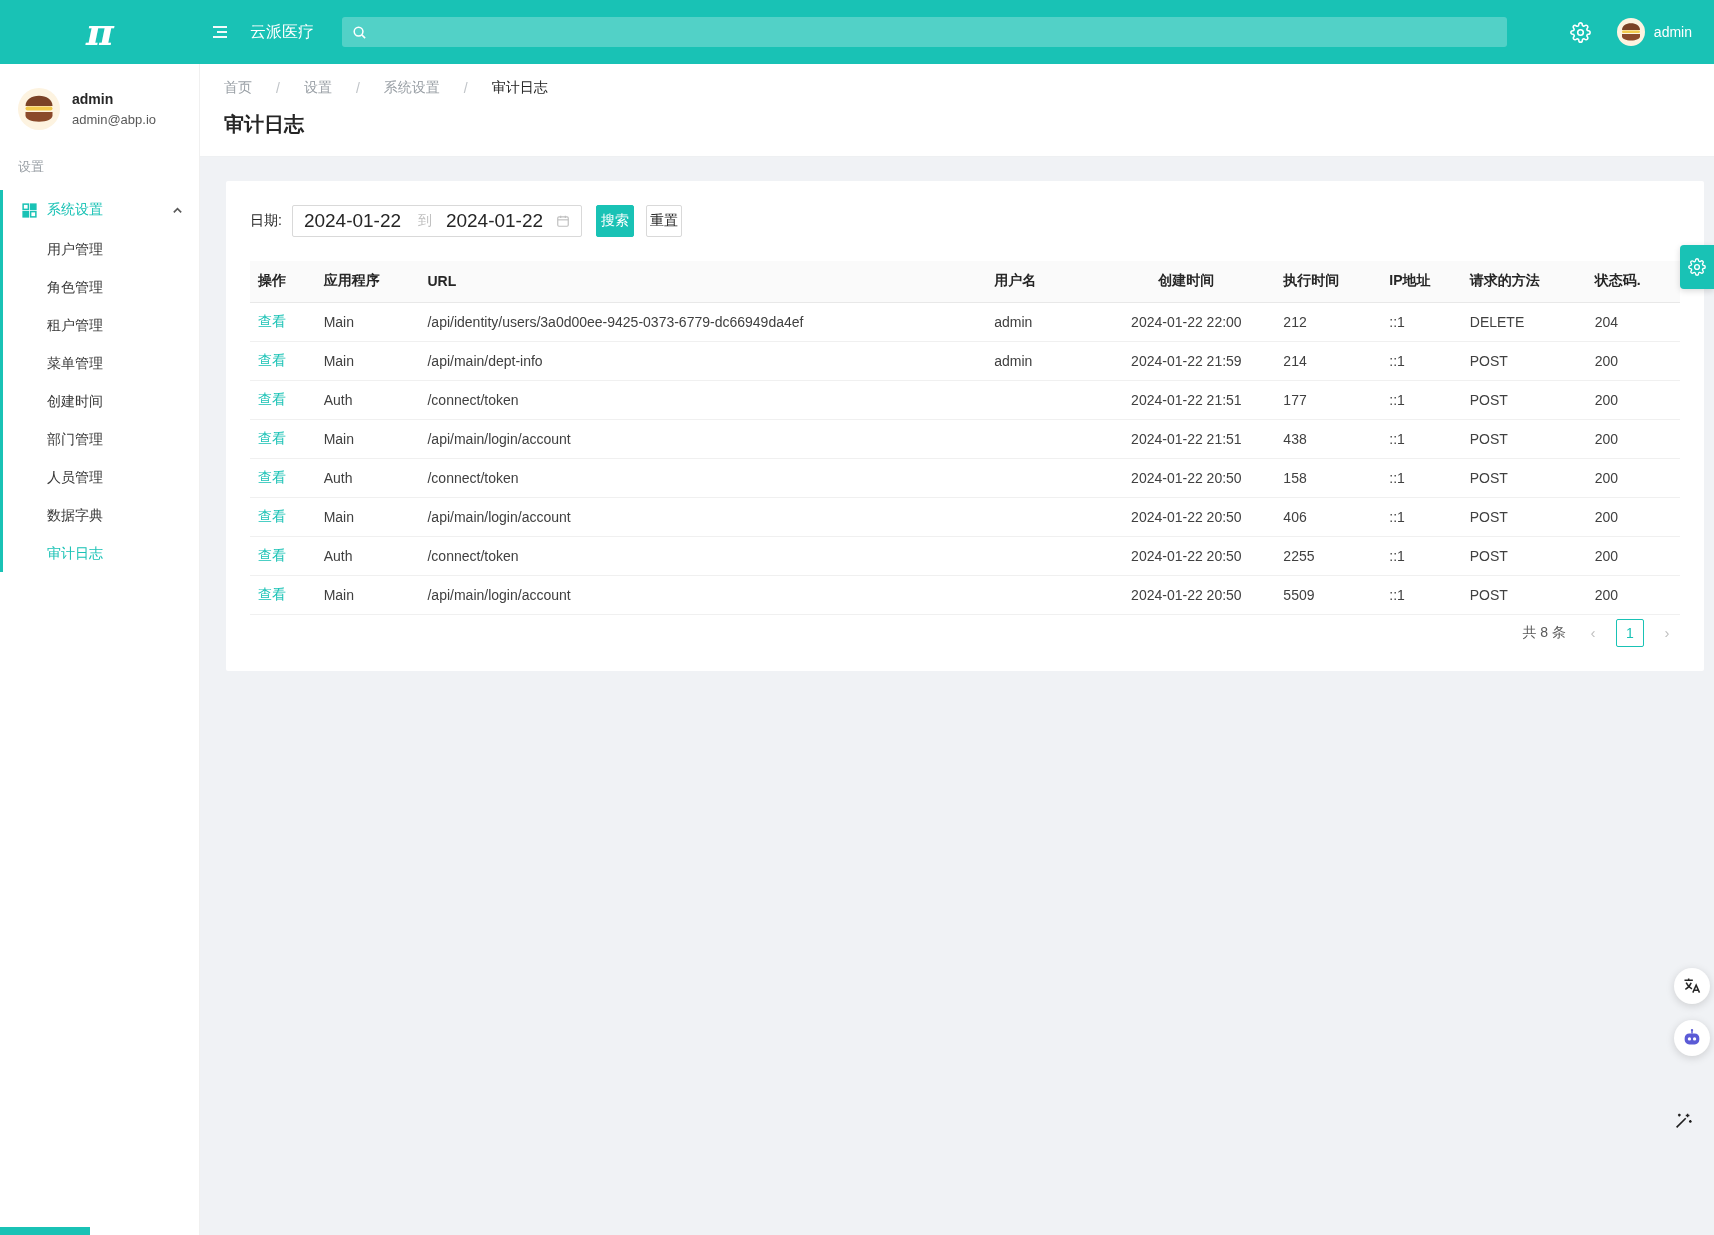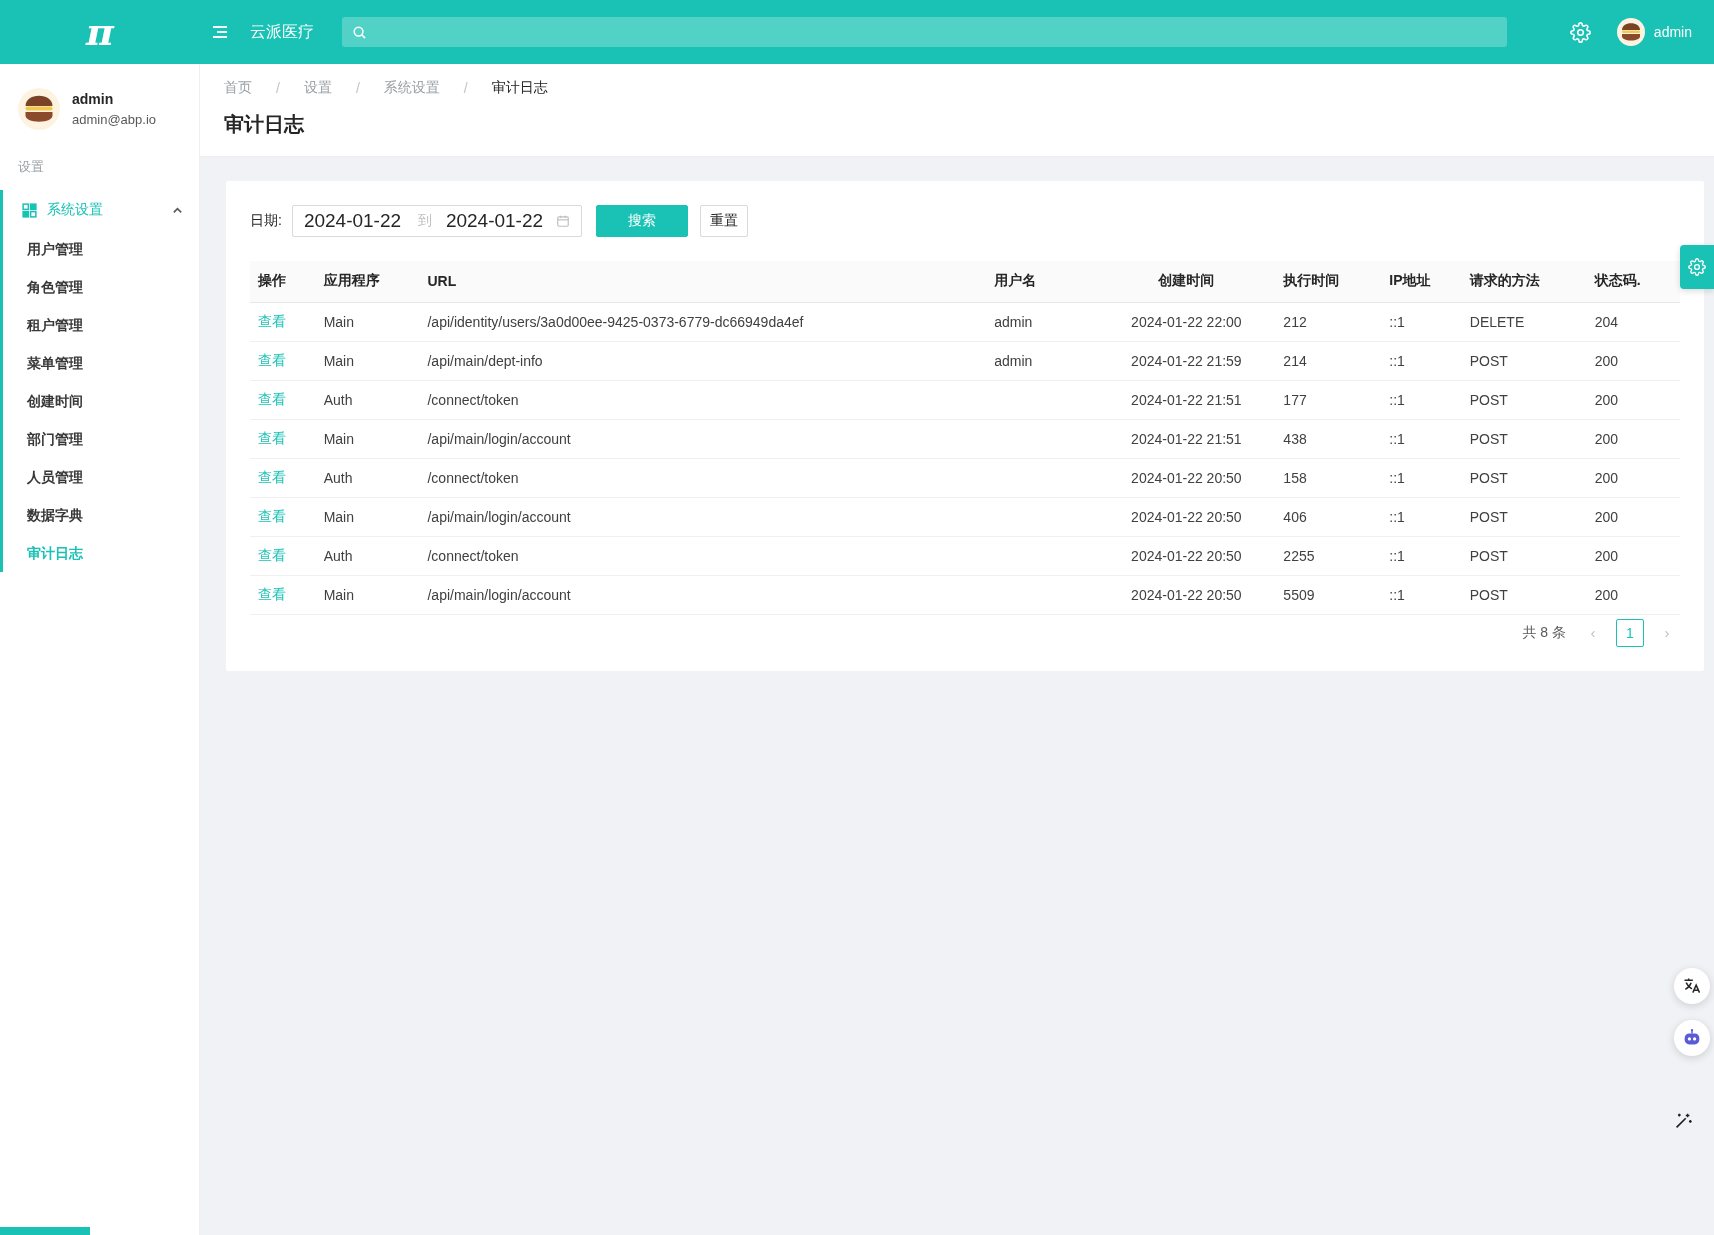--- a/index.html
+++ b/index.html
@@ -54,22 +54,22 @@
   .sb-user-name{font-weight:bold;color:var(--text-dark);font-size:14px;line-height:1.5;}
   .sb-user-email{color:#595959;font-size:13px;line-height:1.5;}
   .sb-section{color:#9aa0a6;font-size:13px;padding:10px 18px 14px 18px;}
   .sb-group{border-left:3px solid var(--accent);}
   .sb-group-head{
     display:flex;align-items:center;gap:10px;height:40px;padding:0 16px 0 19px;
     color:var(--accent);cursor:pointer;font-size:14px;
   }
   .sb-group-head .chev{margin-left:auto;color:#595959;}
   .sb-item{
-    display:block;height:38px;line-height:38px;padding-left:24px;color:#383838;
-    text-decoration:none;font-size:14px;cursor:pointer;white-space:nowrap;font-weight:bold;
+    display:block;height:38px;line-height:38px;padding-left:44px;color:#383838;
+    text-decoration:none;font-size:14px;cursor:pointer;white-space:nowrap;
   }
   .sb-item.active{color:var(--accent);}
   .sidebar-bottom-strip{
     position:absolute;left:0;bottom:0;width:90px;height:8px;background:var(--accent);z-index:30;
   }
 
   
   .main{position:absolute;top:64px;left:200px;width:1514px;height:1171px;background:var(--body-bg);}
   .page-header{background:#fff;padding:15px 24px 18px 24px;border-bottom:1px solid #eef0f2;}
   .breadcrumb{display:flex;align-items:center;gap:24px;font-size:14px;color:#9aa0a6;}
@@ -92,22 +92,22 @@
   .date-range input{
     border:none;outline:none;width:100px;font-size:19px;color:var(--text-dark);
     font-family:"Liberation Sans","DejaVu Sans",sans-serif;background:transparent;
   }
   .date-sep{color:#bfbfbf;flex:0 0 auto;padding:0 8px;}
   .date-cal{margin-left:auto;color:#bfbfbf;display:flex;}
   .btn{
     height:32px;border-radius:2px;font-size:14px;cursor:pointer;
     font-family:"Liberation Sans","DejaVu Sans",sans-serif;
   }
-  .btn-primary{background:var(--accent);border:1px solid var(--accent);color:#fff;padding:0 31px;margin-left:14px;}
-  .btn-default{background:#fff;border:1px solid #d9d9d9;color:var(--text-dark);padding:0 9px;margin-left:12px;}
+  .btn-primary{background:var(--accent);border:1px solid var(--accent);color:#fff;padding:0 4px;margin-left:14px;}
+  .btn-default{background:#fff;border:1px solid #d9d9d9;color:var(--text-dark);padding:0 3px;margin-left:12px;}
 
   
   table.audit{width:100%;border-collapse:collapse;table-layout:fixed;}
   table.audit th{
     background:#fafafa;text-align:left;font-weight:600;color:var(--text-dark);
     height:41px;padding:0 8px;border-bottom:1px solid var(--border);font-size:14px;
   }
   table.audit td{
     height:39px;padding:0 8px;border-bottom:1px solid var(--row-border);
     color:var(--text);font-size:14px;white-space:nowrap;overflow:hidden;text-overflow:ellipsis;

